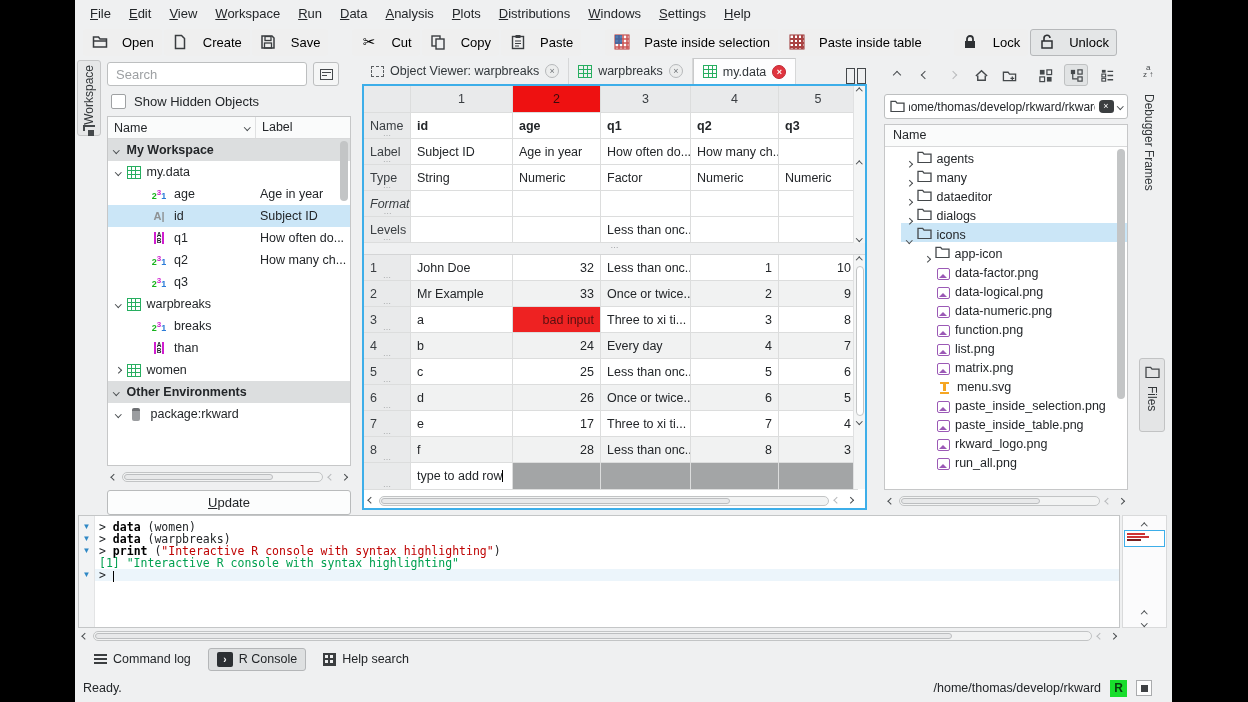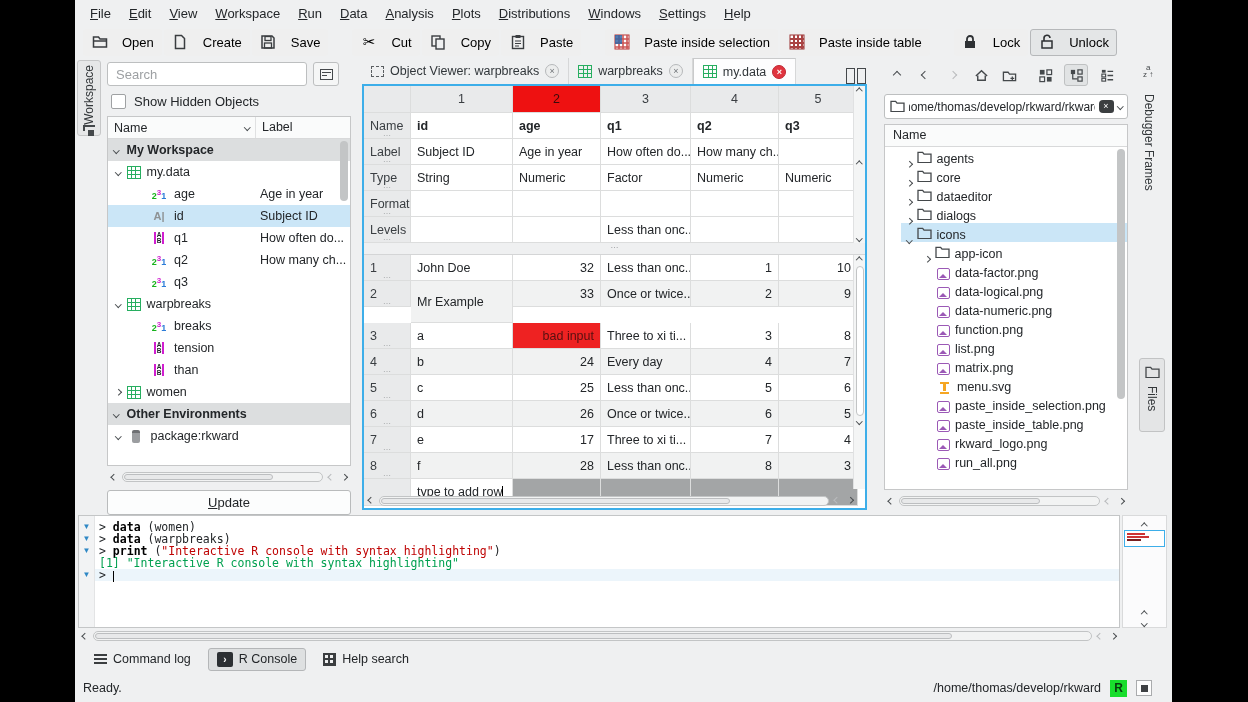--- a/index.html
+++ b/index.html
@@ -380,29 +380,20 @@
               <span class="ic-num"><span class="g">2</span><span class="m">3</span><span class="b">1</span></span>
               <span style="margin-left: 6px;">breaks</span>
             </div>
             <div class="trow" style="padding-left: 30px;">
               <span style="width: 12px; display: inline-block;"></span>
               <span class="ic-fac">
                 <i></i>
                 <b>A<br>B</b>
                 <i></i>
               </span>
-              <span style="margin-left: 6px;">tension</span>
-            </div>
-            <div class="trow" style="padding-left: 30px;">
-              <span style="width: 12px; display: inline-block;"></span>
-              <span class="ic-fac">
-                <i></i>
-                <b>A<br>B</b>
-                <i></i>
-              </span>
               <span style="margin-left: 6px;">than</span>
             </div>
             <div class="trow" style="padding-left: 8px;">
               <span class="chev right sm" style="margin-right: 6px;"></span>
               <span class="ic-table"></span>
               <span style="margin-left: 6px;">women</span>
             </div>
             <div class="trow section">
               <span class="chev down sm"></span>
               <span>Other Environments</span>
@@ -503,21 +494,21 @@
                 <span>Type</span>
                 <span class="dots">⋯</span>
               </div>
               <div class="gcell " style="width: 102px; height: 26px; flex: 0 0 102px;">String</div>
               <div class="gcell " style="width: 88px; height: 26px; flex: 0 0 88px;">Numeric</div>
               <div class="gcell " style="width: 90px; height: 26px; flex: 0 0 90px;">Factor</div>
               <div class="gcell " style="width: 88px; height: 26px; flex: 0 0 88px;">Numeric</div>
               <div class="gcell " style="width: 79px; height: 26px; flex: 0 0 79px;">Numeric</div>
             </div>
             <div class="grid-row">
-              <div class="gcell ghead rowlab" style="width: 47px; height: 26px; flex: 0 0 47px;">
+              <div class="gcell ghead rowlab" style="width: 47px; height: 26px; flex: 0 0 47px; font-style: italic;">
                 <span>Format</span>
                 <span class="dots">⋯</span>
               </div>
               <div class="gcell " style="width: 102px; height: 26px; flex: 0 0 102px;"></div>
               <div class="gcell " style="width: 88px; height: 26px; flex: 0 0 88px;"></div>
               <div class="gcell " style="width: 90px; height: 26px; flex: 0 0 90px;"></div>
               <div class="gcell " style="width: 88px; height: 26px; flex: 0 0 88px;"></div>
               <div class="gcell " style="width: 79px; height: 26px; flex: 0 0 79px;"></div>
             </div>
             <div class="grid-row">
@@ -543,21 +534,21 @@
               <div class="gcell right " style="width: 88px; height: 26px; flex: 0 0 88px;">32</div>
               <div class="gcell " style="width: 90px; height: 26px; flex: 0 0 90px;">Less than onc...</div>
               <div class="gcell right " style="width: 88px; height: 26px; flex: 0 0 88px;">1</div>
               <div class="gcell right " style="width: 79px; height: 26px; flex: 0 0 79px;">10</div>
             </div>
             <div class="grid-row">
               <div class="gcell ghead" style="width: 47px; height: 26px; flex: 0 0 47px; flex-direction: column; justify-content: center; align-items: flex-start;">
                 <span>2</span>
                 <span class="dots" style="align-self:center">⋯</span>
               </div>
-              <div class="gcell alt " style="width: 102px; height: 42px; flex: 0 0 102px;">Mr Example</div>
+              <div class="gcell alt " style="width: 102px; height: 26px; flex: 0 0 102px;">Mr Example</div>
               <div class="gcell alt right " style="width: 88px; height: 26px; flex: 0 0 88px;">33</div>
               <div class="gcell alt " style="width: 90px; height: 26px; flex: 0 0 90px;">Once or twice...</div>
               <div class="gcell alt right " style="width: 88px; height: 26px; flex: 0 0 88px;">2</div>
               <div class="gcell alt right " style="width: 79px; height: 26px; flex: 0 0 79px;">9</div>
             </div>
             <div class="grid-row">
               <div class="gcell ghead" style="width: 47px; height: 26px; flex: 0 0 47px; flex-direction: column; justify-content: center; align-items: flex-start;">
                 <span>3</span>
                 <span class="dots" style="align-self:center">⋯</span>
               </div>
@@ -726,21 +717,21 @@
               <span class="ic-folder"><svg viewBox="0 0 16 14">
                   <path d="M1 2.5h5l1.5 2H15v9H1z" fill="none" stroke="#44484b" stroke-width="1.4"></path>
                 </svg></span>
               <span>agents</span>
             </div>
             <div class="frow" style="padding-left: 6px;">
               <span class="chev right sm"></span>
               <span class="ic-folder"><svg viewBox="0 0 16 14">
                   <path d="M1 2.5h5l1.5 2H15v9H1z" fill="none" stroke="#44484b" stroke-width="1.4"></path>
                 </svg></span>
-              <span>core</span>
+              <span>many</span>
             </div>
             <div class="frow" style="padding-left: 6px;">
               <span class="chev right sm"></span>
               <span class="ic-folder"><svg viewBox="0 0 16 14">
                   <path d="M1 2.5h5l1.5 2H15v9H1z" fill="none" stroke="#44484b" stroke-width="1.4"></path>
                 </svg></span>
               <span>dataeditor</span>
             </div>
             <div class="frow" style="padding-left: 6px;">
               <span class="chev right sm"></span>

